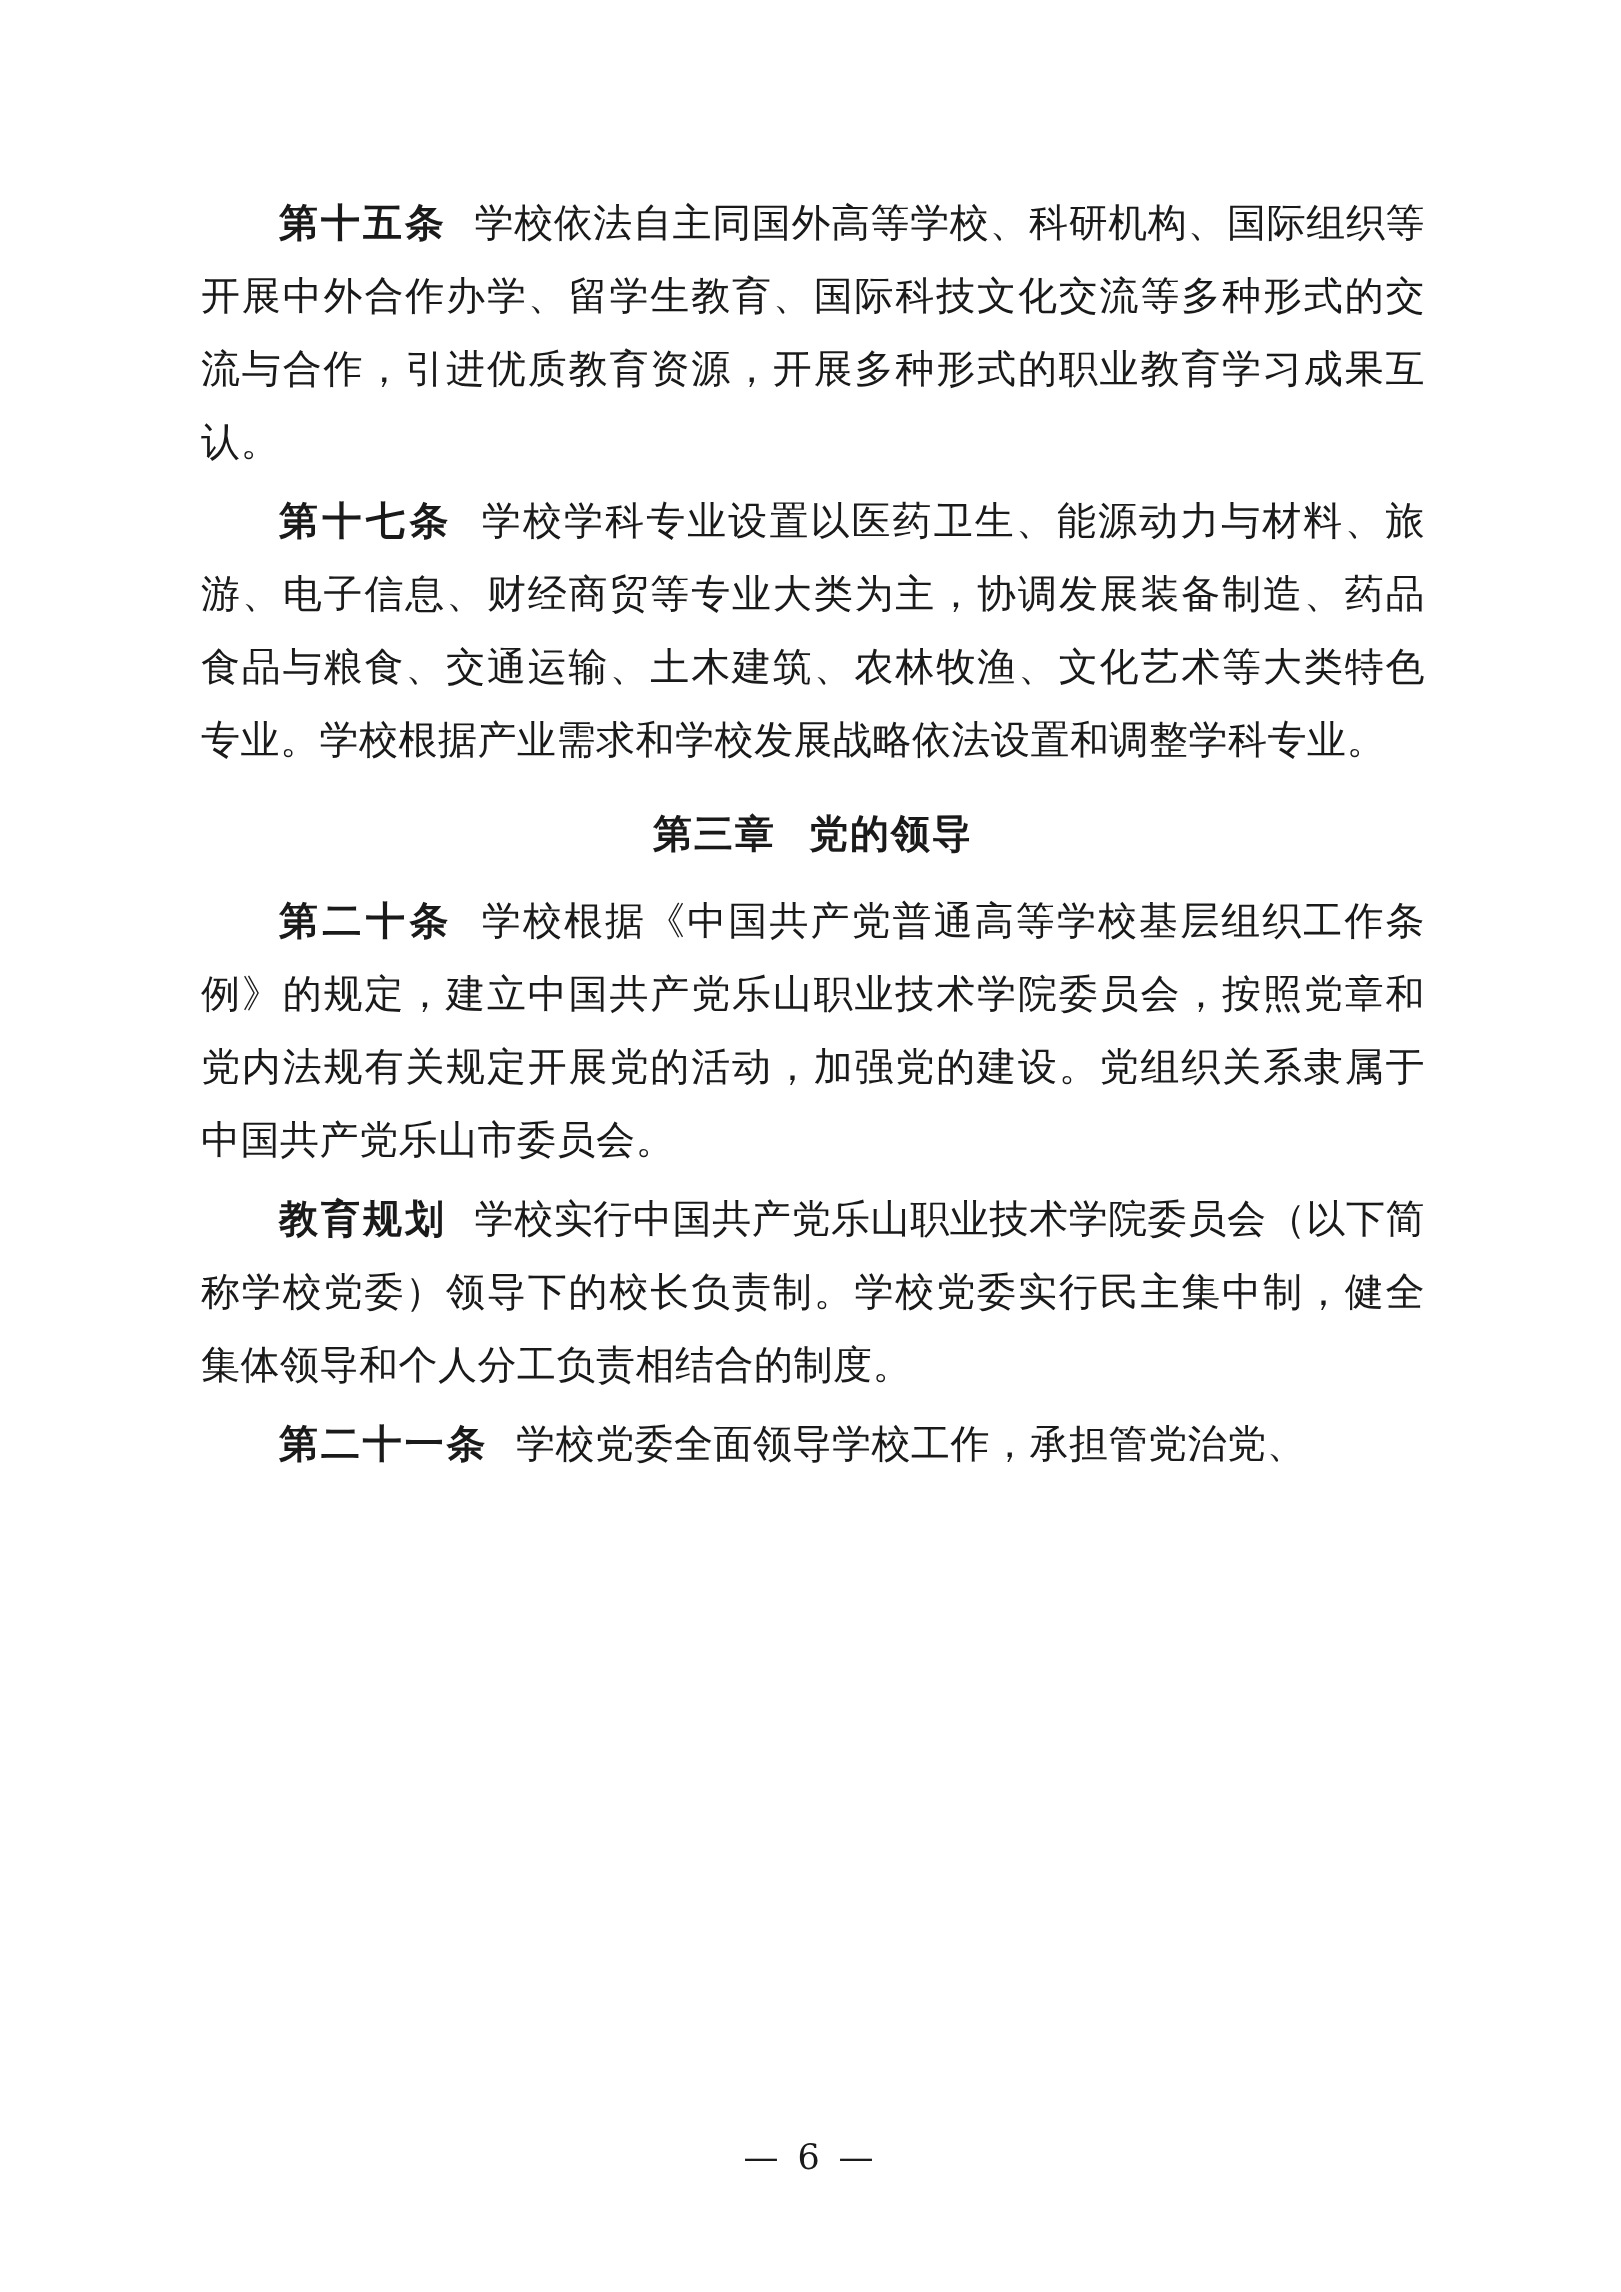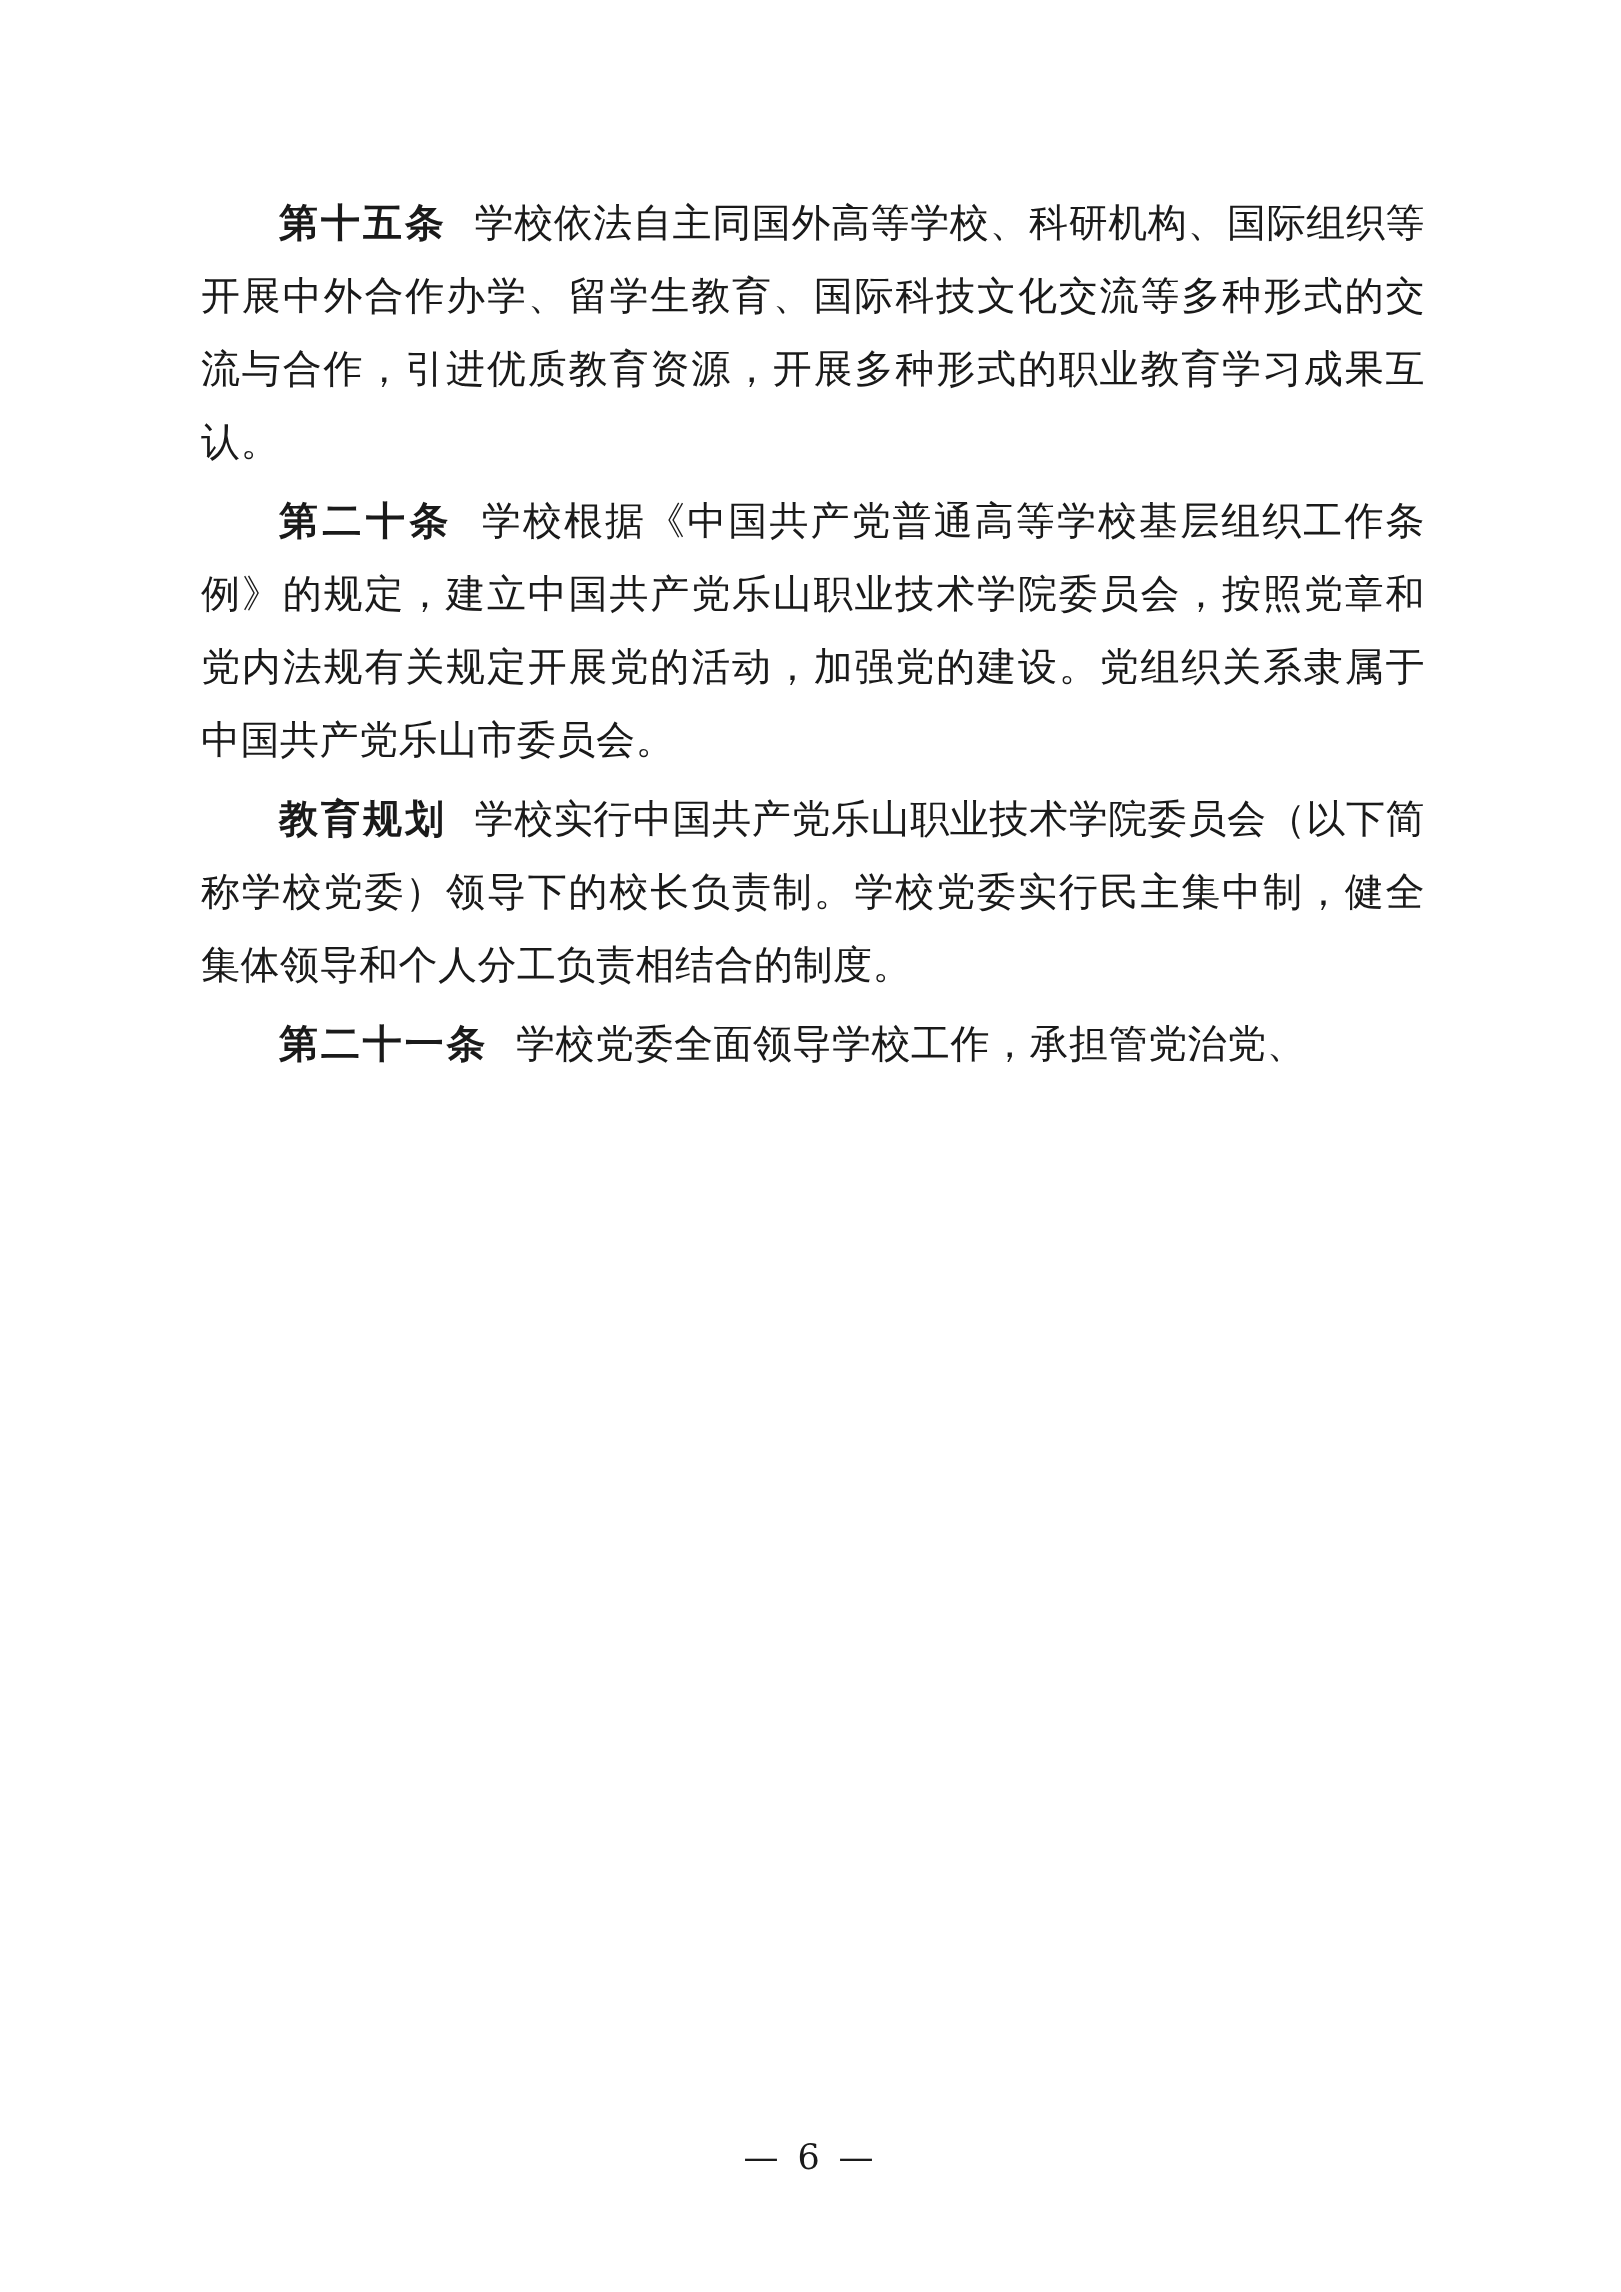--- a/index.html
+++ b/index.html
@@ -70,22 +70,24 @@
 </head>
 <body>
 
 <div class="page">
 
   <div class="body-text">
 
     <p class="para"><span class="label">第十五条</span><span class="gap"></span><span>学校依法自主同国外高等学校、科研机构、国际组织等开展中外合作办学、留学生教育、国际科技文化交流等多种形式的交流与合作，引进优质教育资源，开展多种形式的职业教育学习成果互认。</span></p>
 
 
+    <p class="para"><span class="label">第十七条</span><span class="gap"></span><span>学校学科专业设置以医药卫生、能源动力与材料、旅游、电子信息、财经商贸等专业大类为主，协调发展装备制造、药品食品与粮食、交通运输、土木建筑、农林牧渔、文化艺术等大类特色专业。学校根据产业需求和学校发展战略依法设置和调整学科专业。</span></p>
 
 
+    <p class="para chapter-heading"><span>第三章</span><span class="ch-gap"></span><span>党的领导</span></p>
 
     <p class="para"><span class="label">第二十条</span><span class="gap"></span><span>学校根据《中国共产党普通高等学校基层组织工作条例》的规定，建立中国共产党乐山职业技术学院委员会，按照党章和党内法规有关规定开展党的活动，加强党的建设。党组织关系隶属于中国共产党乐山市委员会。</span></p>
 
     <p class="para"><span class="label">教育规划</span><span class="gap"></span><span>学校实行中国共产党乐山职业技术学院委员会（以下简称学校党委）领导下的校长负责制。学校党委实行民主集中制，健全集体领导和个人分工负责相结合的制度。</span></p>
 
     <p class="para"><span class="label">第二十一条</span><span class="gap"></span><span>学校党委全面领导学校工作，承担管党治党、</span></p>
 
   </div>
 
   <div class="page-number">— 6 —</div>

